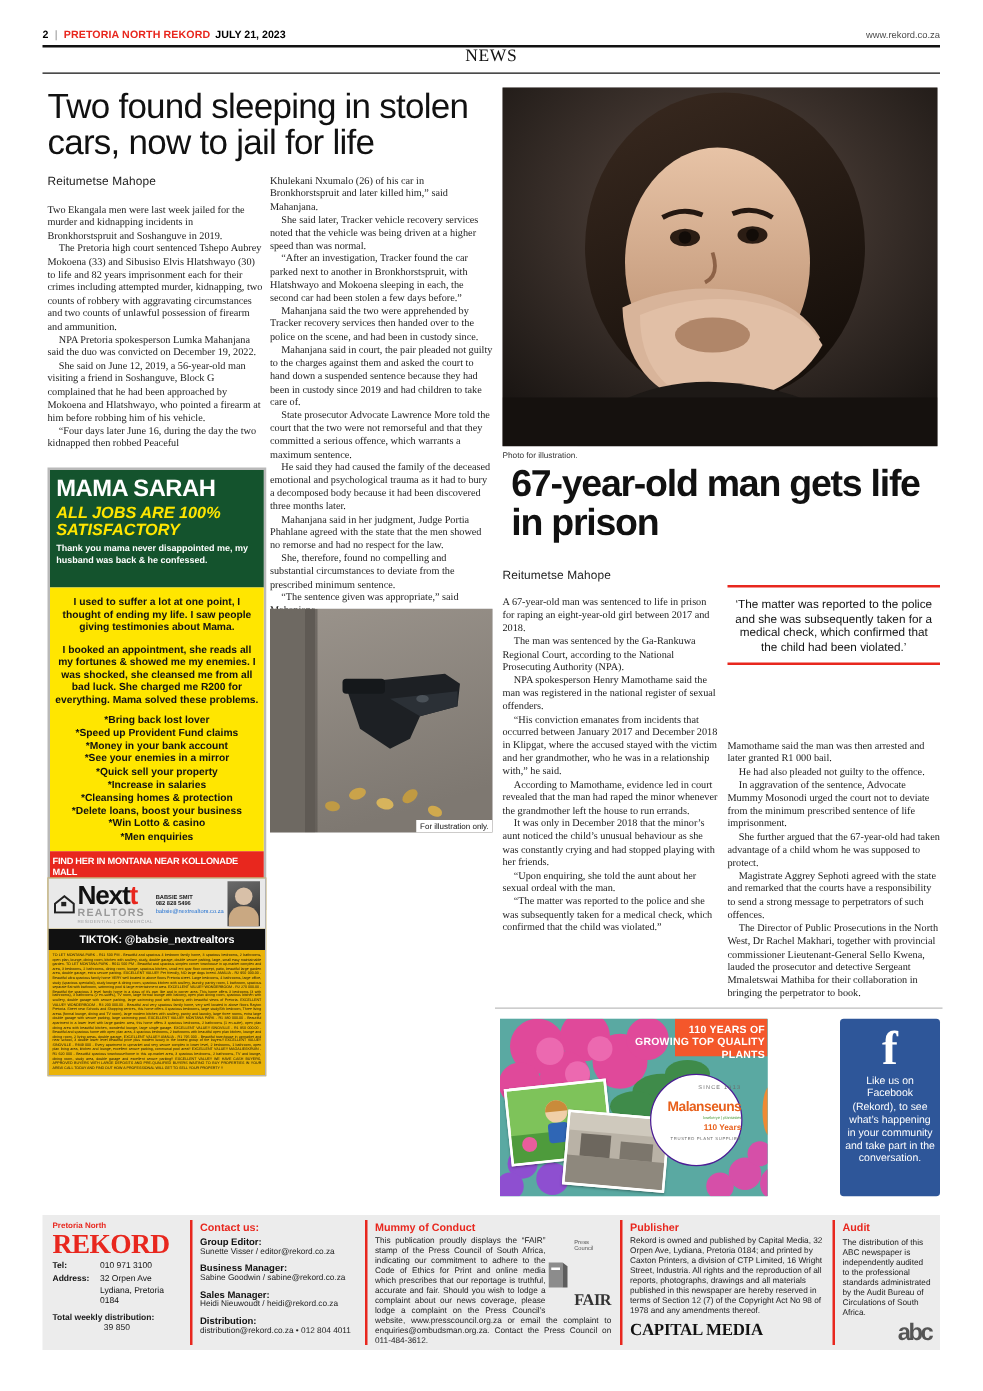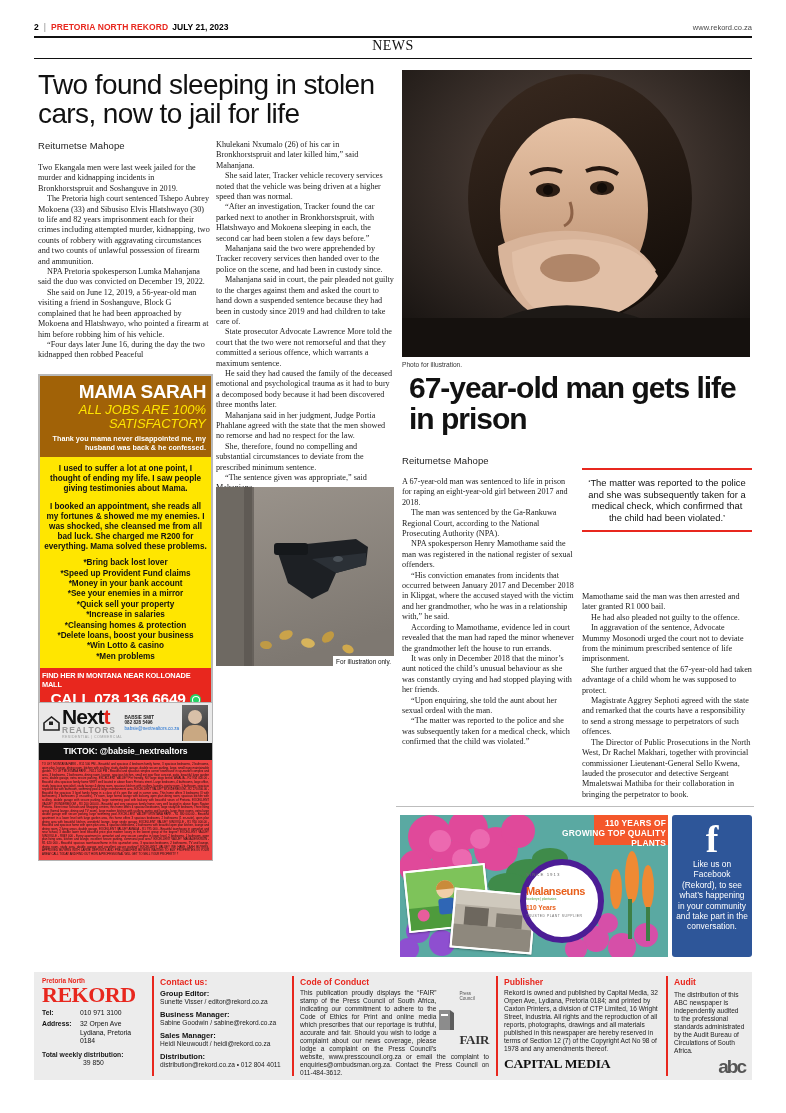--- a/index.html
+++ b/index.html
@@ -26,36 +26,36 @@
   .body p.first{text-indent:0;}
 
   
   .story1-head{position:absolute;left:38px;top:70px;width:358px;font-size:28px;line-height:29px;}
   .s1-byline{position:absolute;left:38px;top:140px;}
   .s1-colA{position:absolute;left:38px;top:163px;width:173px;}
   .s1-colB{position:absolute;left:216px;top:140px;width:178px;}
 
   
   .mama{position:absolute;left:38px;top:374px;width:175px;border:2px solid #b9b9b9;background:#fff;box-sizing:border-box;}
-  .mama-red{background:#a16207;padding:6px 5px 5px;text-align:right;}
+  .mama-red{background:#14532d;padding:6px 5px 18px;text-align:left;}
   .mama-t1{color:#fff;font-weight:bold;font-size:19px;line-height:20px;letter-spacing:-.4px;}
-  .mama-t2{color:#ffe600;font-weight:normal;font-style:italic;font-size:13px;line-height:14px;margin-top:1px;}
+  .mama-t2{color:#ffe600;font-weight:bold;font-style:italic;font-size:13px;line-height:14px;margin-top:1px;}
   .mama-t3{color:#fff;font-weight:bold;font-size:7.2px;line-height:8.6px;margin-top:4px;}
   .mama-yellow{background:#ffe600;padding:7px 4px 6px;text-align:center;color:#111;}
   .mama-p{font-weight:bold;font-size:8.2px;line-height:10px;}
   .mama-list{font-weight:bold;font-size:8.2px;line-height:10.4px;margin-top:6px;}
   .mama-foot{background:#e8271e;text-align:left;padding:3px 2px 5px;}
   .mama-f1{color:#fff;font-weight:bold;font-size:7.4px;letter-spacing:-.2px;}
   .mama-f2{color:#fff;font-weight:bold;font-size:15.5px;letter-spacing:-.3px;margin-top:1px;
     display:flex;align-items:center;justify-content:center;gap:4px;}
   .wa{width:11px;height:11px;border-radius:50%;background:#25d366;display:inline-block;position:relative;}
   .wa::after{content:"";position:absolute;left:2.6px;top:2.4px;width:6px;height:6px;border:1.4px solid #fff;border-radius:50%;border-bottom-color:transparent;}
 
   
-  .next{position:absolute;left:38px;top:702px;width:175px;border:1px solid #b5b5b5;background:#ef4444;box-sizing:border-box;}
+  .next{position:absolute;left:38px;top:702px;width:175px;border:1px solid #b5b5b5;background:#eab308;box-sizing:border-box;}
   .next-top{height:40px;background:#e9e9e9;display:flex;align-items:center;padding:0 4px;position:relative;}
   .next-logo{font-size:21px;font-weight:bold;color:#111;letter-spacing:-1px;line-height:19px;}
   .next-logo .x{color:#e8271e;}
   .next-sub{font-size:8.5px;color:#9a9a9a;letter-spacing:1px;font-weight:bold;line-height:9px;}
   .next-sub2{font-size:3.6px;color:#9a9a9a;letter-spacing:.4px;}
   .house{width:17px;height:15px;margin-right:2px;position:relative;flex:0 0 auto;}
   .house svg{display:block;}
   .agent{margin-left:auto;text-align:left;font-size:4.6px;color:#222;line-height:5.6px;font-weight:bold;}
   .agent .mail{color:#1f6fd0;font-weight:normal;}
   .headshot{width:26px;height:36px;background:linear-gradient(160deg,#6b6b6b,#2f2f2f);margin-left:3px;flex:0 0 auto;position:relative;overflow:hidden;}
@@ -71,24 +71,24 @@
   .s2-byline{position:absolute;left:402px;top:455px;}
   .s2-colA{position:absolute;left:402px;top:477px;width:172px;}
   .s2-colB{position:absolute;left:582px;top:592px;width:170px;}
   .pullquote{position:absolute;left:582px;top:468px;width:170px;}
   .pq-rule{height:2px;background:#e8271e;}
   .pq-text{font-size:9.4px;line-height:11.6px;text-align:center;color:#111;padding:7px 2px 7px;}
 
   .beigebg{position:absolute;left:396px;top:64px;width:360px;height:740px;background:#f2efe4;z-index:-1;}
 
   
-  .malan{position:absolute;left:400px;top:815px;width:268px;height:142px;overflow:hidden;background:#4aa3a0;}
+  .malan{position:absolute;left:400px;top:815px;width:214px;height:142px;overflow:hidden;background:#4aa3a0;}
   .malan-band{position:absolute;right:0;top:0;width:74px;height:30px;background:#f4572b;}
   .malan-band-txt{position:absolute;right:2px;top:3px;width:116px;text-align:right;color:#fff;font-weight:bold;font-size:8.4px;line-height:10px;letter-spacing:.2px;z-index:3;}
-  .malan-seal{position:absolute;left:120px;top:44px;width:72px;height:72px;border-radius:50%;background:#fff;border:6px solid #4c1d95;text-align:left;z-index:3;}
+  .malan-seal{position:absolute;left:120px;top:44px;width:72px;height:72px;border-radius:50%;background:#fff;border:1px solid #4c1d95;text-align:right;z-index:3;}
   .seal-since{font-size:4.4px;color:#6d6d6d;letter-spacing:1px;margin-top:7px;}
   .seal-name{font-size:11px;color:#e8601c;font-weight:bold;margin-top:8px;letter-spacing:-.4px;}
   .seal-tag{font-size:3.2px;color:#4a9a3a;}
   .seal-yrs{font-size:6.6px;color:#e8601c;font-weight:bold;margin-top:3px;}
   .seal-bot{font-size:3.4px;color:#6d6d6d;letter-spacing:.5px;margin-top:3px;}
   .photo-card{position:absolute;background:#fff;border:2px solid #fff;box-shadow:0 1px 2px rgba(0,0,0,.35);}
 
   
   .fb{position:absolute;left:672px;top:815px;width:80px;height:142px;background:#2e5699;color:#fff;text-align:center;border-radius:3px;}
   .fb-f{font-family:"Liberation Serif",serif;font-weight:bold;font-size:38px;line-height:40px;margin-top:4px;}
@@ -195,21 +195,21 @@
       <div class="mama-list">
         <div>*Bring back lost lover</div>
         <div>*Speed up Provident Fund claims</div>
         <div>*Money in your bank account</div>
         <div>*See your enemies in a mirror</div>
         <div>*Quick sell your property</div>
         <div>*Increase in salaries</div>
         <div>*Cleansing homes &amp; protection</div>
         <div>*Delete loans, boost your business</div>
         <div>*Win Lotto &amp; casino</div>
-        <div>*Men problems</div>
+        <div>*Men enquiries</div>
       </div>
     </div>
     <div class="mama-foot">
       <div class="mama-f1">FIND HER IN MONTANA NEAR KOLLONADE MALL</div>
       <div class="mama-f2">
         <span>CALL 078 136 6649</span>
         <span class="wa"></span>
       </div>
     </div>
   </div>
@@ -413,21 +413,21 @@
       <div class="f-t">Sunette Visser / editor@rekord.co.za</div>
       <div class="f-sub">Business Manager:</div>
       <div class="f-t">Sabine Goodwin / sabine@rekord.co.za</div>
       <div class="f-sub">Sales Manager:</div>
       <div class="f-t">Heidi Nieuwoudt / heidi@rekord.co.za</div>
       <div class="f-sub">Distribution:</div>
       <div class="f-t">distribution@rekord.co.za • 012 804 4011</div>
     </div>
 
     <div class="fcol f3">
-      <div class="f-h">Code of Conduct</div>
+      <div class="f-h">Mummy of Conduct</div>
       <div class="fair">
         <div class="fair-logo">
           <svg width="20" height="24" viewBox="0 0 20 24">
               <path d="M3 2 L14 2 L14 22 L3 22 Z" fill="#8c8c8c"></path>
               <path d="M14 2 L18 5 L18 22 L14 22 Z" fill="#5d5d5d"></path>
               <rect x="5" y="6" width="7" height="2" fill="#fff"></rect>
             </svg>
         </div>
         <div>
           <div class="fair-txt">Press</div>

